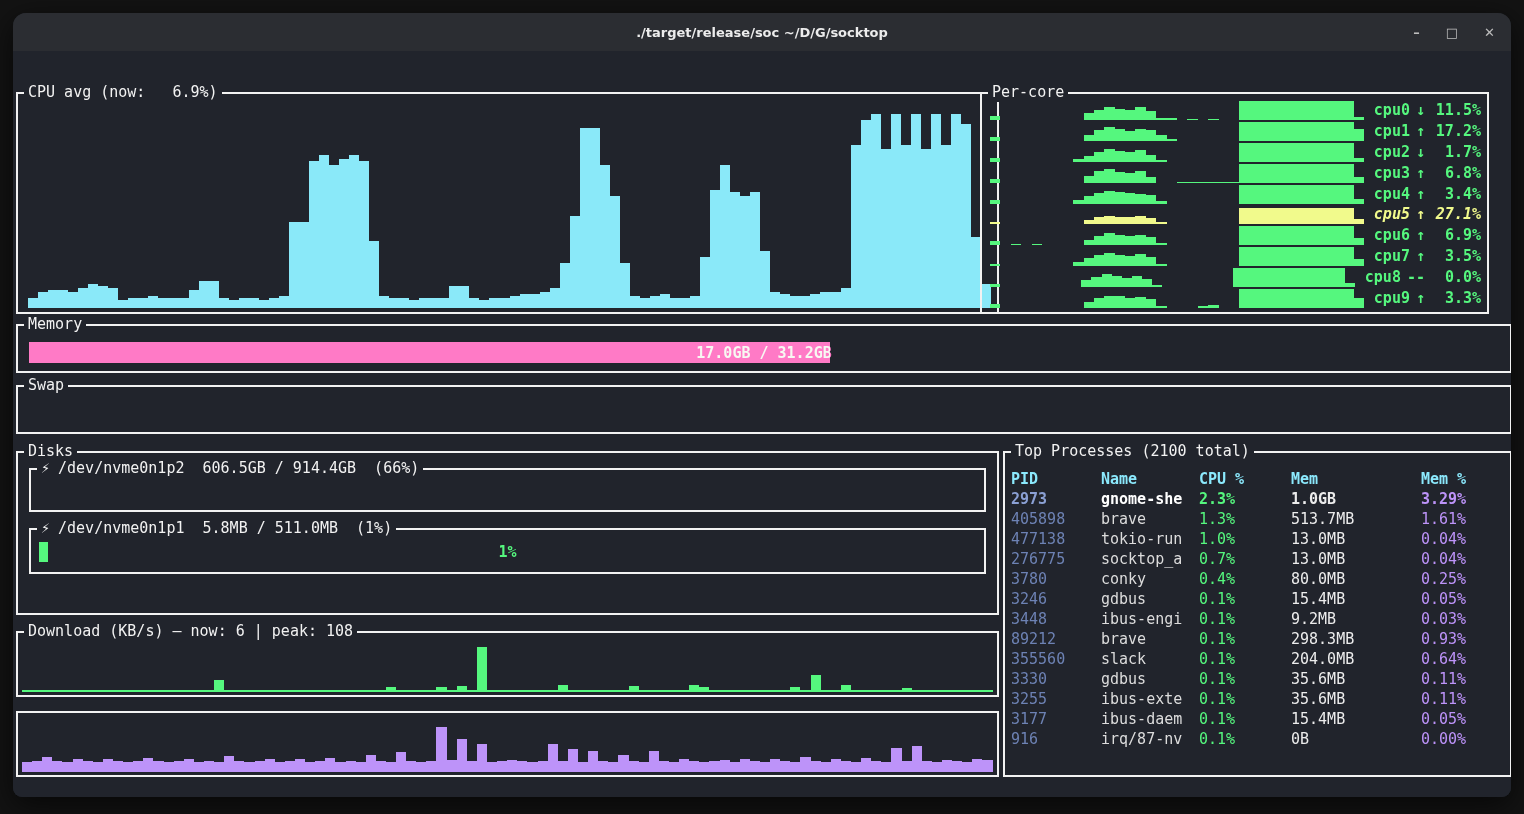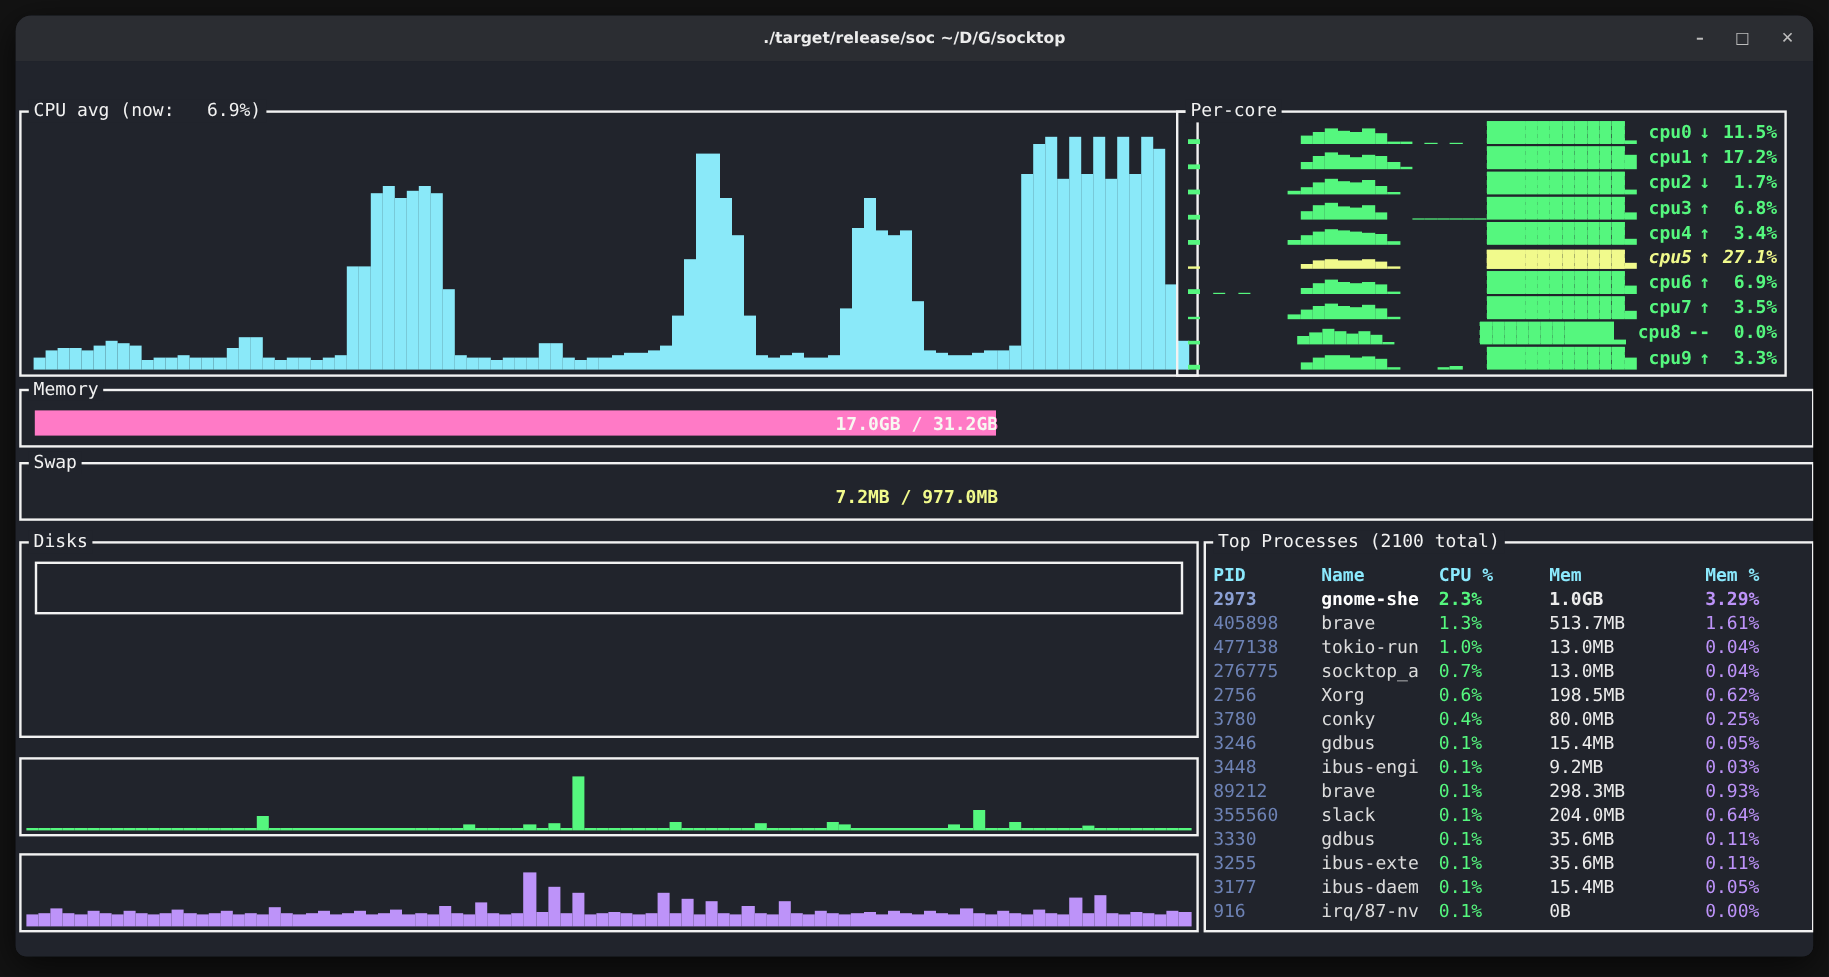--- a/index.html
+++ b/index.html
@@ -627,34 +627,42 @@
         <div class="gauge mem-gauge" id="mem-gauge">
           <div class="g-under">17.0GB / 31.2GB</div>
           <div class="g-fill" style="width: 54.5%;">
             <div class="g-over" style="width: 1470px;">17.0GB / 31.2GB</div>
           </div>
         </div>
       </div>
 
       <div class="panel" style="left:3px;top:334px;width:1492px;height:45px;">
         <div class="panel-title">Swap</div>
-        <div class="gauge swap-gauge" id="swap-gauge">
-          <div class="g-under">7.2MB / 977.0MB</div>
+      </div>
+
+      <div class="panel" style="left:3px;top:400px;width:979px;height:160px;">
+        <div class="panel-title">Disks</div>
+
+        <div class="disk-sub" style="top:15px;height:40px;">
+          <div class="panel-title"><span class="bolt">⚡</span><span>/dev/nvme0n1p2  606.5GB / 914.4GB  (66%)</span></div>
+        </div>
+
+        <div class="disk-sub" style="top:75px;height:42px;">
+          <div class="panel-title"><span class="bolt">⚡</span><span>/dev/nvme0n1p1  5.8MB / 511.0MB  (1%)</span></div>
+          <div class="gauge disk-gauge" id="disk2-gauge">
+            <div class="g-under">1%</div>
+            <div class="g-fill" style="width: 1%;">
+              <div class="g-over" style="width: 937px;">1%</div>
+            </div>
+          </div>
         </div>
       </div>
 
-      <div class="panel" style="left:3px;top:400px;width:979px;height:160px;">
-        <div class="panel-title">Disks</div>
-
-        <div class="disk-sub" style="top:15px;height:40px;">
-        </div>
-
-      </div>
-
       <div class="panel" style="left:3px;top:580px;width:979px;height:62px;">
+        <div class="panel-title">Download (KB/s) — now: 6 | peak: 108</div>
         <div class="chart net-chart dl-chart" id="dl-chart">
             <div class="vbar" style="height: 5.55556%;"></div>
             <div class="vbar" style="height: 5.55556%;"></div>
             <div class="vbar" style="height: 5.55556%;"></div>
             <div class="vbar" style="height: 5.55556%;"></div>
             <div class="vbar" style="height: 5.55556%;"></div>
             <div class="vbar" style="height: 5.55556%;"></div>
             <div class="vbar" style="height: 5.55556%;"></div>
             <div class="vbar" style="height: 5.55556%;"></div>
             <div class="vbar" style="height: 5.55556%;"></div>
@@ -857,21 +865,20 @@
             <span>Name</span>
             <span>CPU %</span>
             <span>Mem</span>
             <span>Mem %</span>
           </div>
           <div id="proc-rows">
               <div class="proc-row bold"><span class="c-pid">2973</span><span class="c-name">gnome-she</span><span class="c-cpu">2.3%</span><span class="c-mem">1.0GB</span><span class="c-memp">3.29%</span></div>
               <div class="proc-row"><span class="c-pid">405898</span><span class="c-name">brave</span><span class="c-cpu">1.3%</span><span class="c-mem">513.7MB</span><span class="c-memp">1.61%</span></div>
               <div class="proc-row"><span class="c-pid">477138</span><span class="c-name">tokio-run</span><span class="c-cpu">1.0%</span><span class="c-mem">13.0MB</span><span class="c-memp">0.04%</span></div>
               <div class="proc-row"><span class="c-pid">276775</span><span class="c-name">socktop_a</span><span class="c-cpu">0.7%</span><span class="c-mem">13.0MB</span><span class="c-memp">0.04%</span></div>
-              <div class="proc-row"><span class="c-pid">2756</span><span class="c-name">Xorg</span><span class="c-cpu">0.6%</span><span class="c-mem">198.5MB</span><span class="c-memp">0.62%</span></div>
               <div class="proc-row"><span class="c-pid">3780</span><span class="c-name">conky</span><span class="c-cpu">0.4%</span><span class="c-mem">80.0MB</span><span class="c-memp">0.25%</span></div>
               <div class="proc-row"><span class="c-pid">3246</span><span class="c-name">gdbus</span><span class="c-cpu">0.1%</span><span class="c-mem">15.4MB</span><span class="c-memp">0.05%</span></div>
               <div class="proc-row"><span class="c-pid">3448</span><span class="c-name">ibus-engi</span><span class="c-cpu">0.1%</span><span class="c-mem">9.2MB</span><span class="c-memp">0.03%</span></div>
               <div class="proc-row"><span class="c-pid">89212</span><span class="c-name">brave</span><span class="c-cpu">0.1%</span><span class="c-mem">298.3MB</span><span class="c-memp">0.93%</span></div>
               <div class="proc-row"><span class="c-pid">355560</span><span class="c-name">slack</span><span class="c-cpu">0.1%</span><span class="c-mem">204.0MB</span><span class="c-memp">0.64%</span></div>
               <div class="proc-row"><span class="c-pid">3330</span><span class="c-name">gdbus</span><span class="c-cpu">0.1%</span><span class="c-mem">35.6MB</span><span class="c-memp">0.11%</span></div>
               <div class="proc-row"><span class="c-pid">3255</span><span class="c-name">ibus-exte</span><span class="c-cpu">0.1%</span><span class="c-mem">35.6MB</span><span class="c-memp">0.11%</span></div>
               <div class="proc-row"><span class="c-pid">3177</span><span class="c-name">ibus-daem</span><span class="c-cpu">0.1%</span><span class="c-mem">15.4MB</span><span class="c-memp">0.05%</span></div>
               <div class="proc-row"><span class="c-pid">916</span><span class="c-name">irq/87-nv</span><span class="c-cpu">0.1%</span><span class="c-mem">0B</span><span class="c-memp">0.00%</span></div>
             </div>

